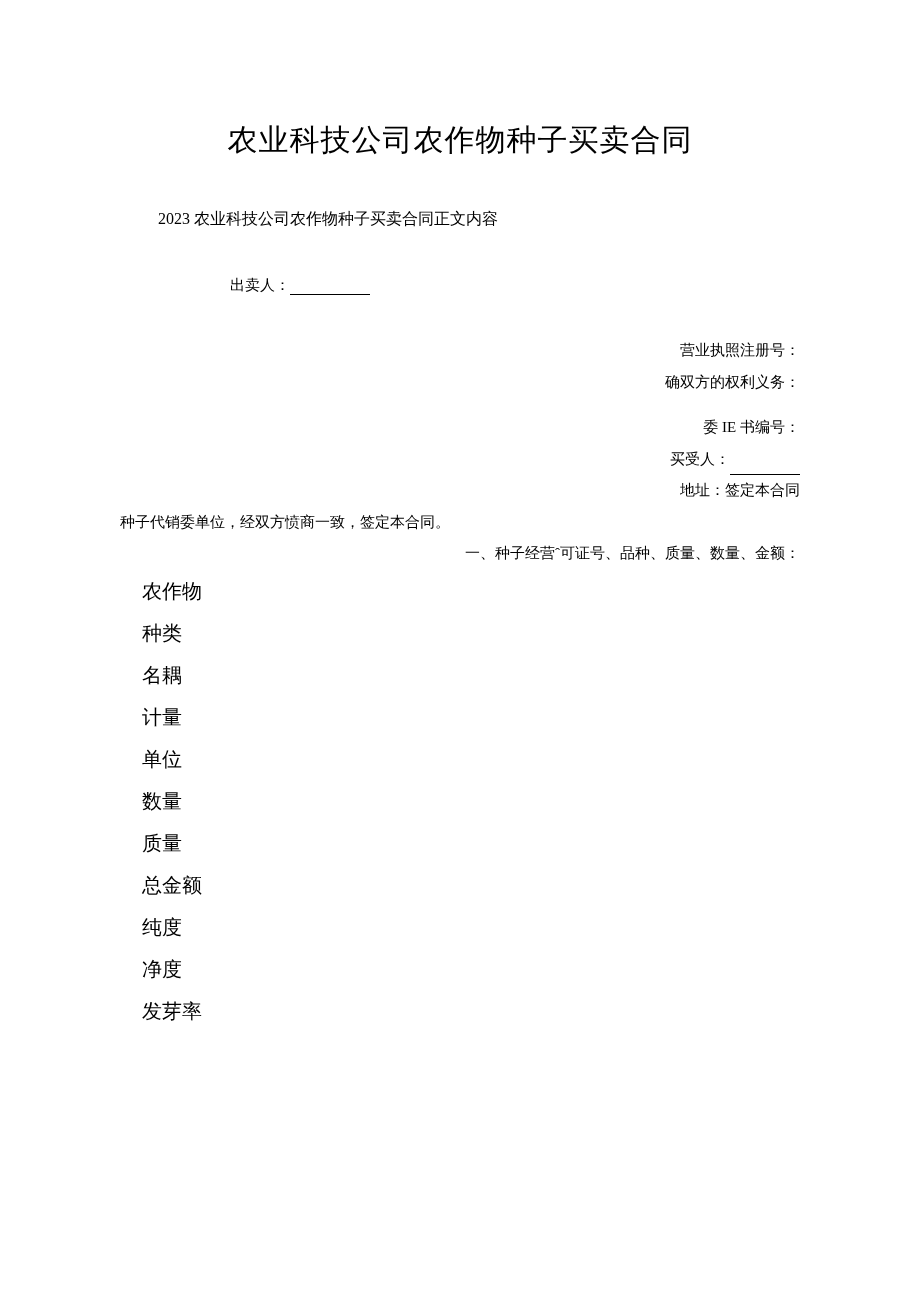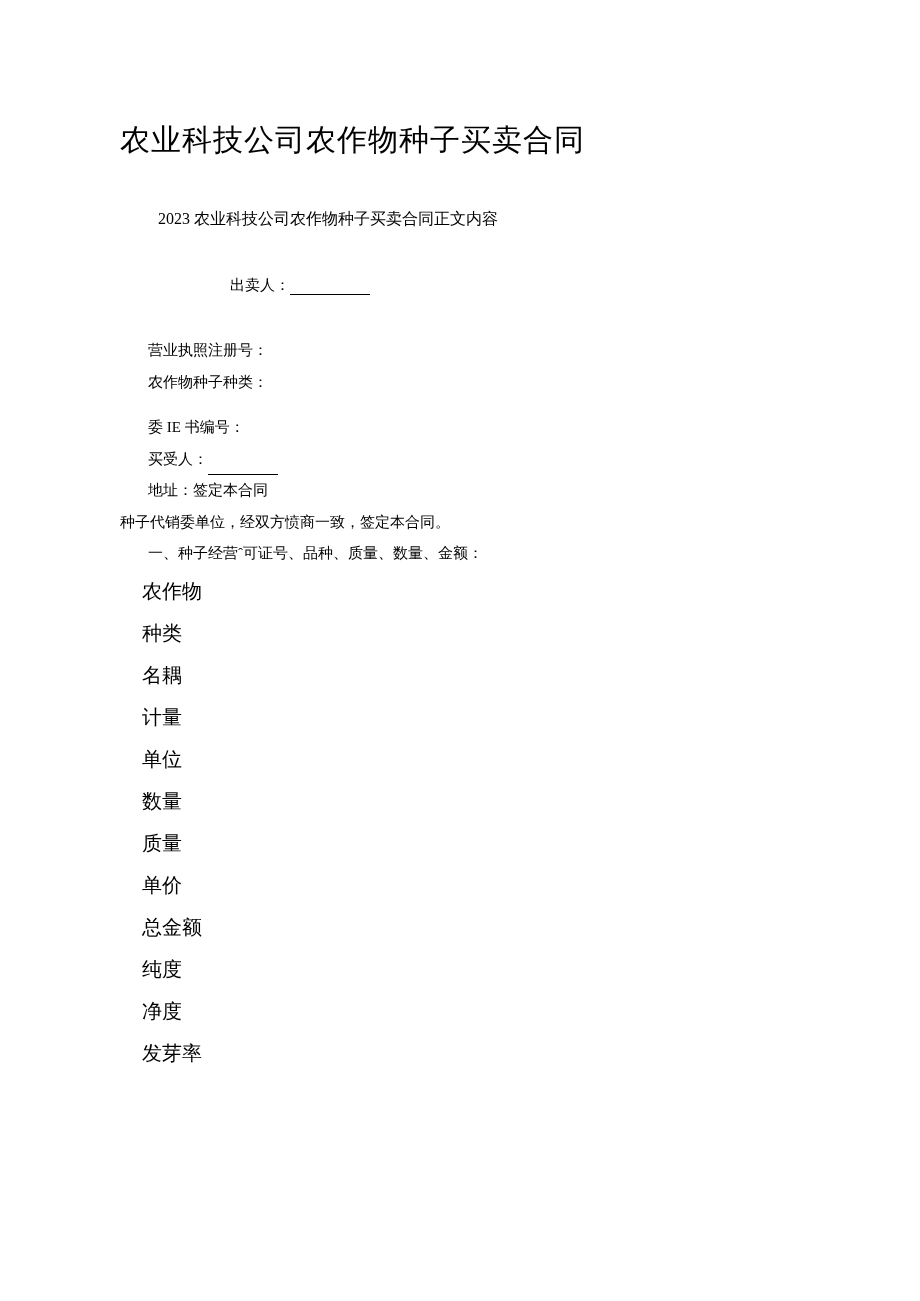--- a/index.html
+++ b/index.html
@@ -13,21 +13,21 @@
       width: 920px;
       height: 1301px;
       position: relative;
       color: #000000;
     }
     .page {
       padding: 120px 120px 0 120px;
     }
     .title {
       font-size: 30px;
-      text-align: left;
+      text-align: center;
       font-weight: normal;
       margin-bottom: 48px;
       letter-spacing: 1px;
     }
     .subtitle {
       font-size: 16px;
       margin-bottom: 46px;
       margin-left: 38px;
       font-family: "SimSun", "宋体", serif;
     }
@@ -48,22 +48,23 @@
     }
     .blank-small {
       display: inline-block;
       border-bottom: 1px solid #000;
       width: 70px;
       vertical-align: bottom;
       height: 12px;
     }
     .field-line {
       font-size: 15px;
-      margin-left: 28px;
+      margin-left: 38px;
       line-height: 2.1;
+      text-align: right;
     }
     .gap {
       height: 14px;
     }
     .body-para {
       font-size: 15px;
       line-height: 2.1;
       text-align: justify;
       margin-left: 0;
       padding-left: 0;
@@ -83,21 +84,21 @@
 
   <div class="subtitle">
     <span class="mixed">2023 农业科技公司农作物种子买卖合同正文内容</span>
   </div>
 
   <div class="seller-line">
     <span>出卖人：</span><span class="blank"></span>
   </div>
 
   <div class="field-line">营业执照注册号：</div>
-  <div class="field-line">农作物种子种类：</div>
+  <div class="field-line">确双方的权利义务：</div>
 
   <div class="gap"></div>
 
   <div class="field-line">委 IE 书编号：</div>
 
   <div class="field-line">
     <span>买受人：</span><span class="blank-small"></span>
   </div>
 
   <div class="field-line">地址：签定本合同</div>
@@ -106,19 +107,18 @@
 
   <div class="field-line">一、种子经营ˆ可证号、品种、质量、数量、金额：</div>
 
   <div class="list-item">农作物</div>
   <div class="list-item">种类</div>
   <div class="list-item">名耦</div>
   <div class="list-item">计量</div>
   <div class="list-item">单位</div>
   <div class="list-item">数量</div>
   <div class="list-item">质量</div>
-  <div class="list-item">单价</div>
   <div class="list-item">总金额</div>
   <div class="list-item">纯度</div>
   <div class="list-item">净度</div>
   <div class="list-item">发芽率</div>
 
 </div>
 
 </body></html>

